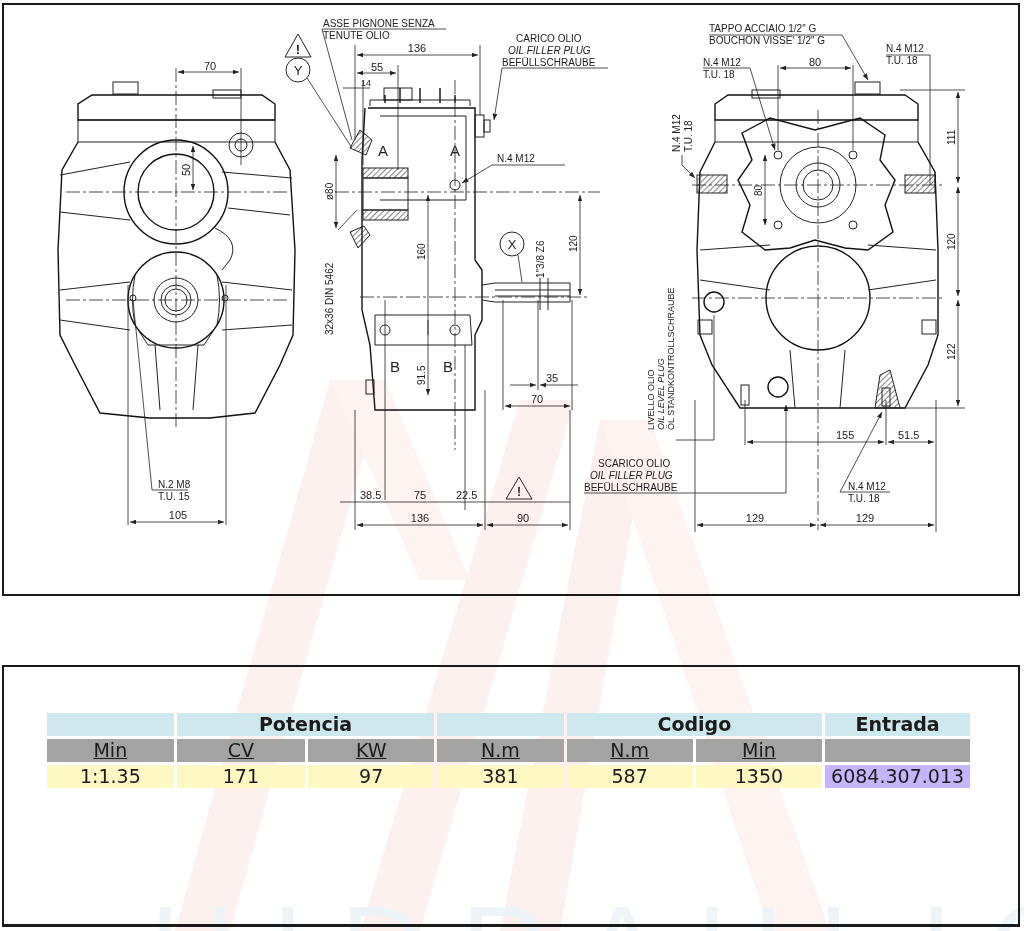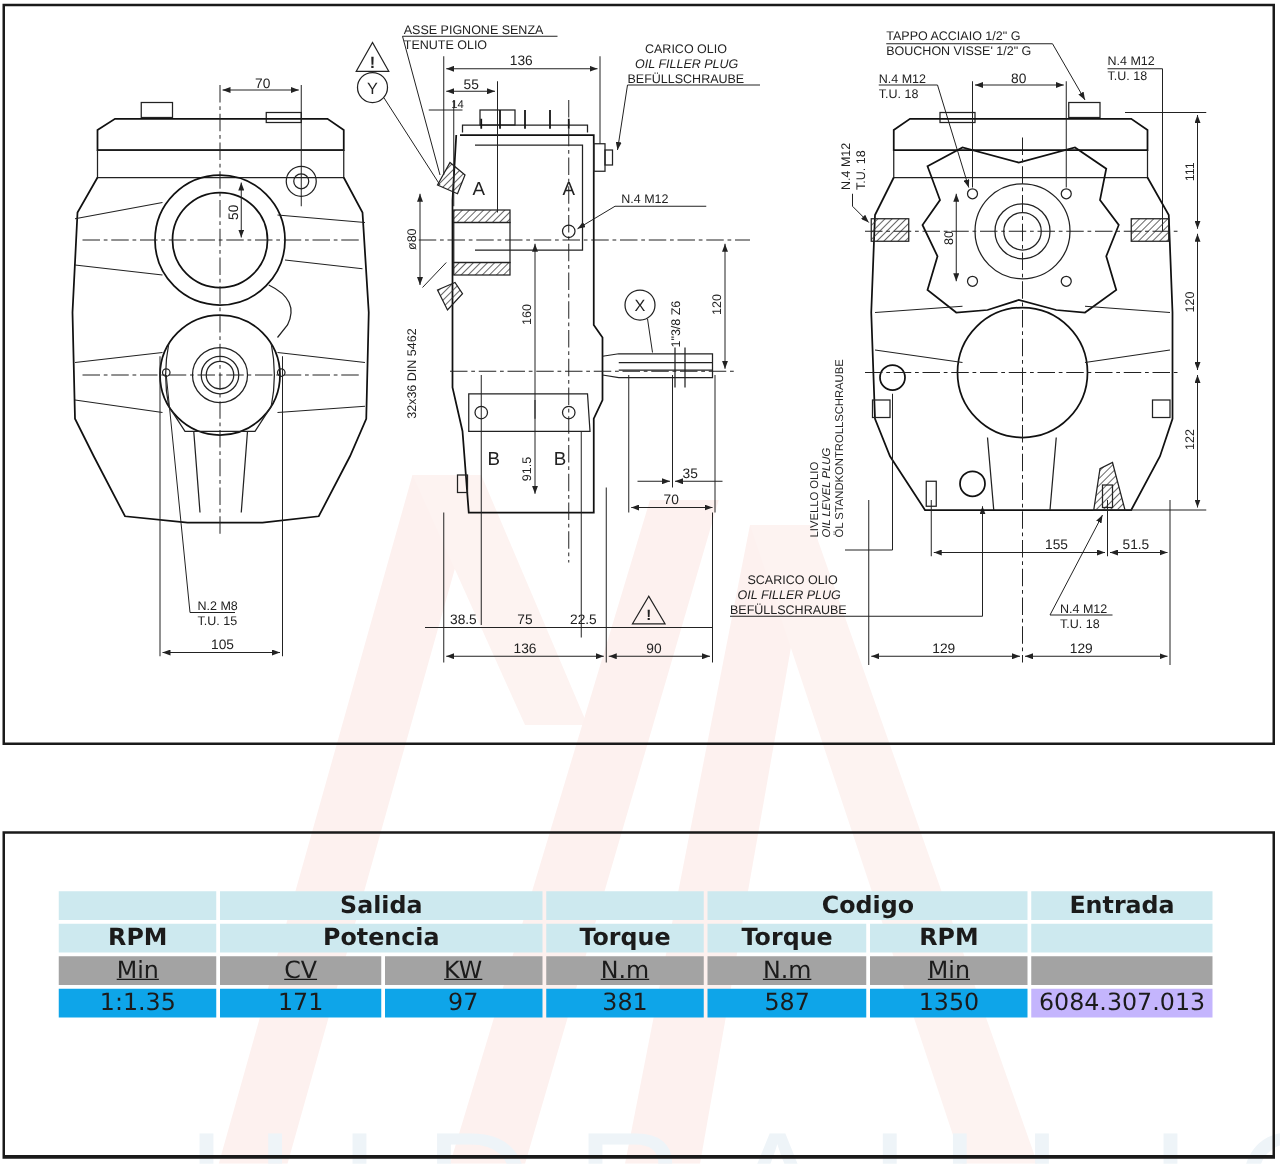--- a/index.html
+++ b/index.html
@@ -22,21 +22,21 @@
   .cl { stroke: #222; stroke-width: 0.8; fill: none; stroke-dasharray: 14 3 3 3; }
   .dim { stroke: #222; stroke-width: 0.8; fill: none; }
   .hatch { fill: url(#hatchPat); stroke: #222; stroke-width: 1; }
 
   
   .spec-table { position: absolute; left: 44px; top: 710px; width: 929px; border-collapse: separate;
                 border-spacing: 3px; z-index: 2; font-family: "DejaVu Sans", sans-serif; font-size: 19px; color: #1b1b1b; }
   .spec-table td { text-align: center; padding: 0; height: 23px; line-height: 23px; }
   .spec-table .hdr { background: #cde9ef; font-weight: bold; }
   .spec-table .unit { background: #a3a3a3; font-weight: normal; text-decoration: underline; }
-  .spec-table .val { background: #0ea5e9; }
+  .spec-table .val { background: #fef9c3; }
   .spec-table .code { background: #c4b5fd; }
 </style>
 </head>
 <body>
 
 <div class="watermark">
   <svg width="1024" height="931" style="position:absolute;left:0;top:0">
     <polygon points="230,931 175,931 330,380 385,380" fill="#fdf1ef"></polygon>
     <polygon points="330,380 385,380 470,580 420,580" fill="#fdf3f1"></polygon>
     <polygon points="420,931 360,931 520,400 575,400" fill="#fdf1ef"></polygon>
@@ -314,32 +314,24 @@
       <col style="width:130px">
       <col style="width:128px">
     <col style="width:128px">
       <col style="width:128px">
       <col style="width:128px">
       <col style="width:145px">
   </colgroup>
   <tbody>
       <tr>
     <td class="hdr"></td>
-    <td class="hdr" colspan="2">Salida</td>
+    <td class="hdr" colspan="2">Potencia</td>
     <td class="hdr"></td>
     <td class="hdr" colspan="2">Codigo</td>
     <td class="hdr">Entrada</td>
-  </tr>
-  <tr>
-    <td class="hdr">RPM</td>
-    <td class="hdr" colspan="2">Potencia</td>
-    <td class="hdr">Torque</td>
-    <td class="hdr">Torque</td>
-    <td class="hdr">RPM</td>
-    <td class="hdr"></td>
   </tr>
   <tr>
     <td class="unit">Min</td>
     <td class="unit">CV</td>
     <td class="unit">KW</td>
     <td class="unit">N.m</td>
     <td class="unit">N.m</td>
     <td class="unit">Min</td>
     <td class="unit"></td>
   </tr>

